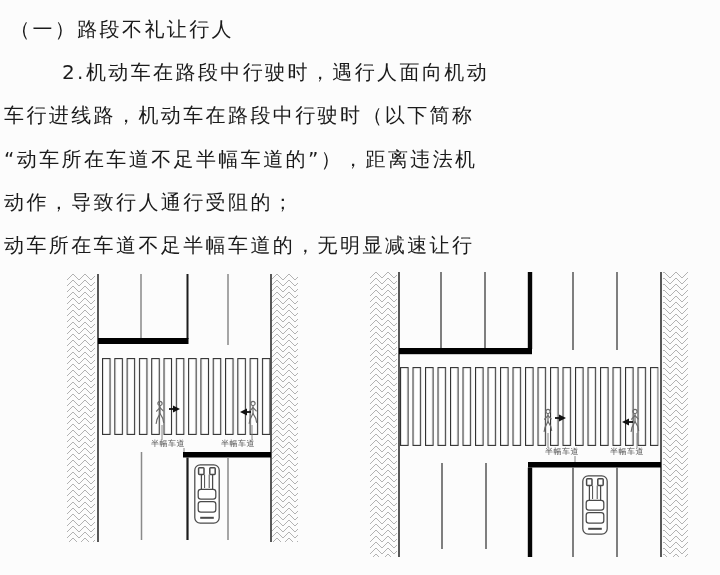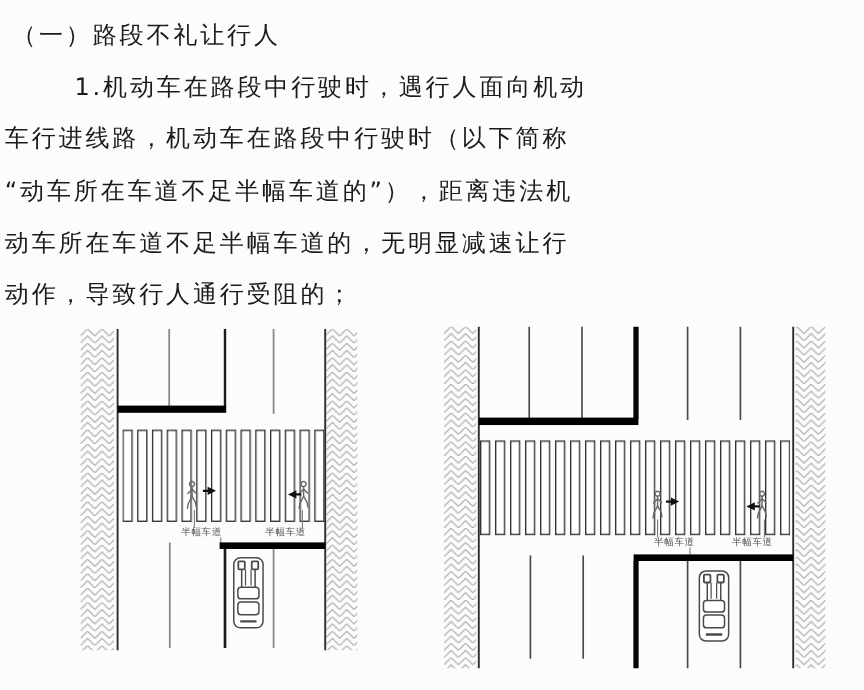--- a/index.html
+++ b/index.html
@@ -23,25 +23,25 @@
   svg text{
     font-family:"DejaVu Sans","Liberation Sans",sans-serif;
     font-size:8px;fill:#4f4f4f;letter-spacing:0.5px;
   }
 </style>
 </head>
 <body>
 
 <div class="text-block">
   <div class="text-line heading">（一）路段不礼让行人</div>
-  <div class="text-line indent">1.机动车在路段中行驶时，遇行人面向机动</div>
+  <div class="text-line indent">2.机动车在路段中行驶时，遇行人面向机动</div>
   <div class="text-line">车行进线路，机动车在路段中行驶时（以下简称</div>
   <div class="text-line">“动车所在车道不足半幅车道的”），距离违法机</div>
+  <div class="text-line">动作，导致行人通行受阻的；</div>
   <div class="text-line">动车所在车道不足半幅车道的，无明显减速让行</div>
-  <div class="text-line">动作，导致行人通行受阻的；</div>
 </div>
 
 <svg class="diagram left" width="231" height="268" viewBox="0 0 231 268">
   <defs>
     <pattern id="hbA" width="12" height="12" patternUnits="userSpaceOnUse">
       <path d="M0 6 L6 0 L12 6 M0 12 L6 6 L12 12" stroke="#b2b2b2" stroke-width="1" fill="none"></path>
     </pattern>
     <pattern id="zbA" x="35" y="84" width="12.3" height="77" patternUnits="userSpaceOnUse">
       <rect x="0.55" y="0.6" width="7.5" height="75.8" fill="#ffffff" stroke="#2f2f2f" stroke-width="1.1"></rect>
     </pattern>

